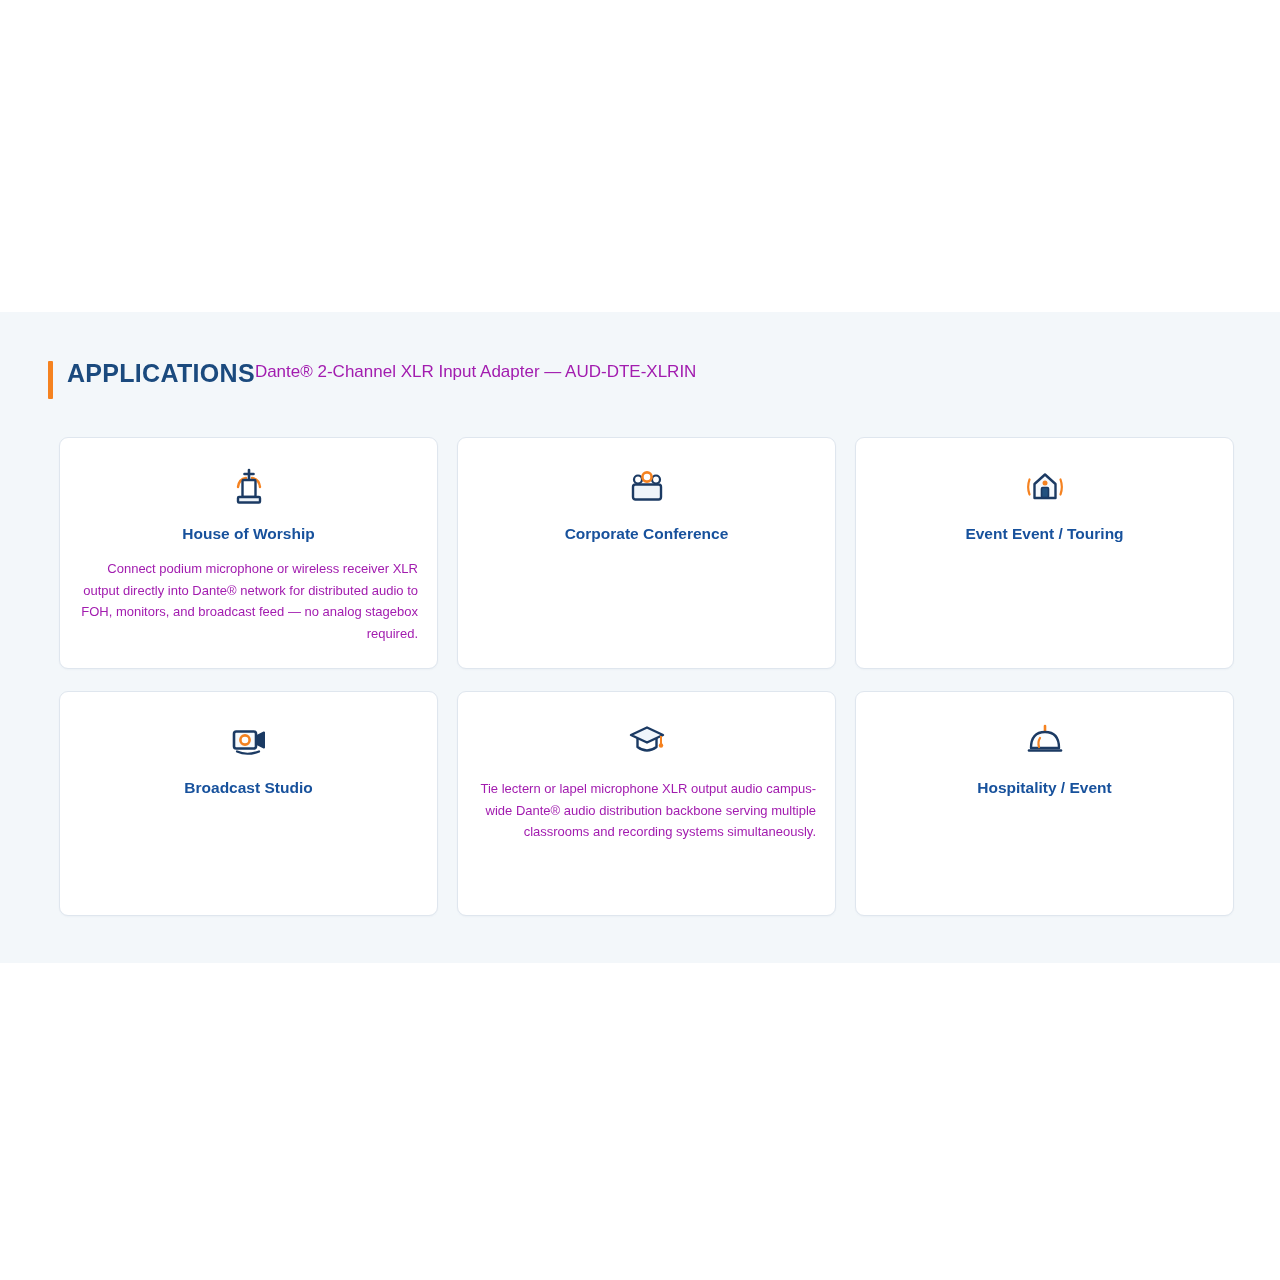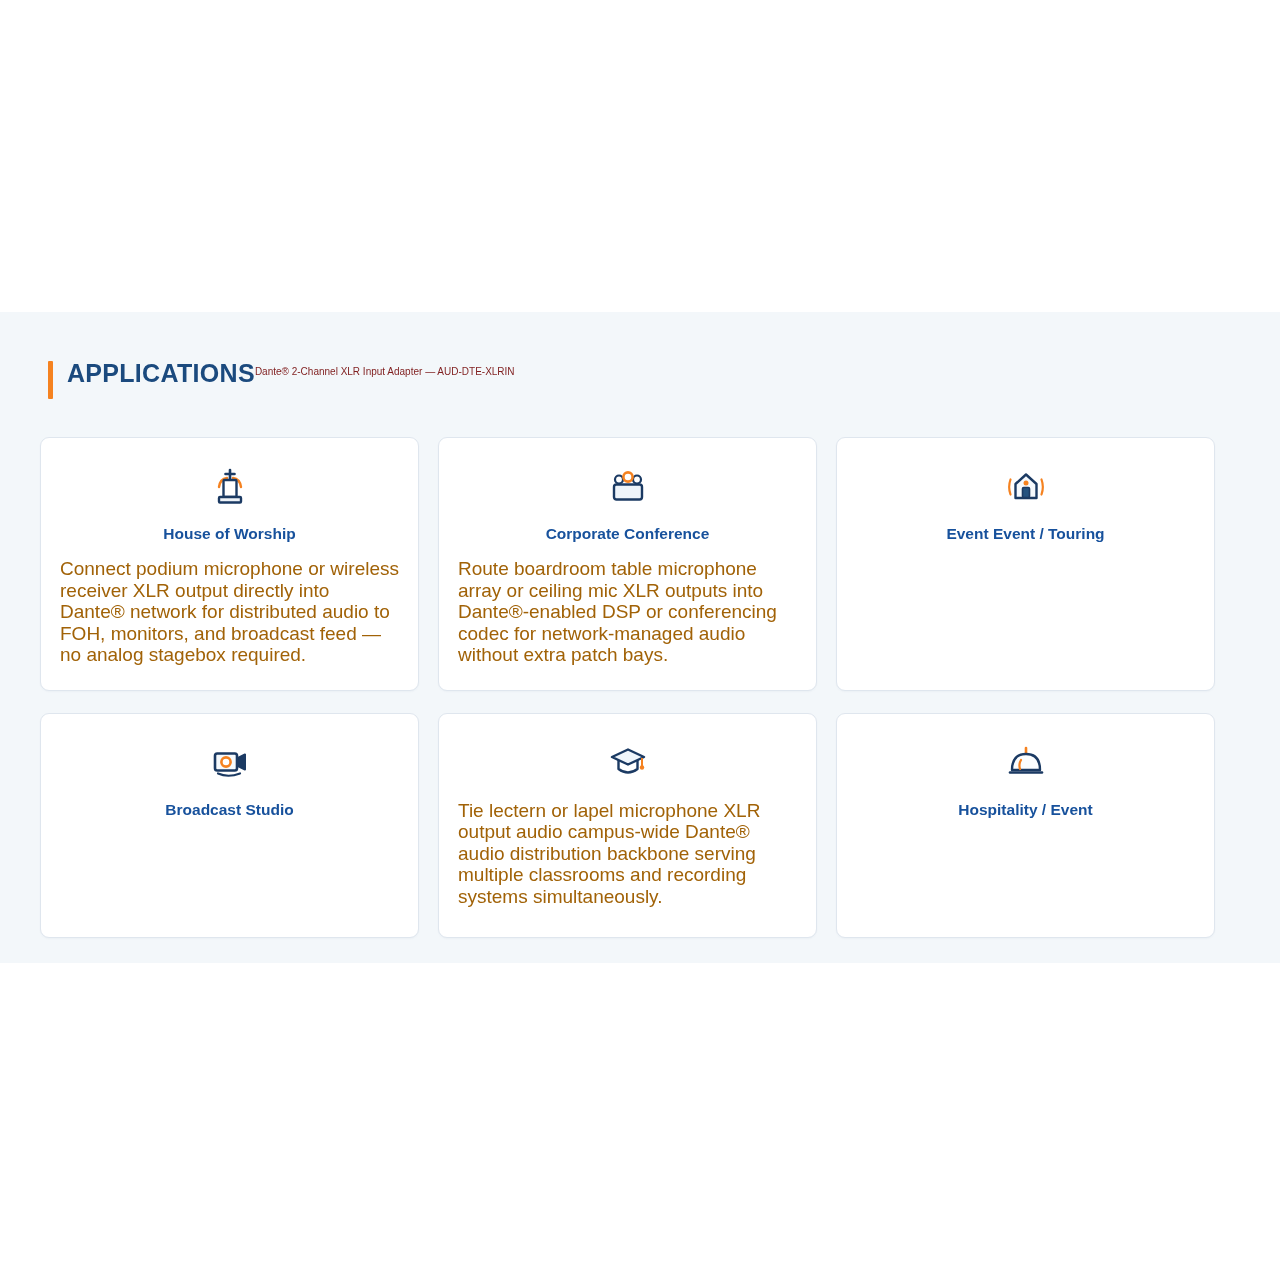--- a/index.html
+++ b/index.html
@@ -42,28 +42,28 @@
   }
   .header-text { display: flex; flex-direction: row; }
   .section-title {
     font-size: 25px;
     font-weight: bold;
     color: #1b4a7e;
     letter-spacing: 0.3px;
     line-height: 30px;
   }
   .section-subtitle {
-    font-size: 10px;
-    color: #7f1d1d;
+    font-size: 17px;
+    color: #a21caf;
     margin-top: 5px;
     line-height: 18px;
   }
   .cards-grid {
     position: absolute;
-    left: 40px;
+    left: 59px;
     top: 125px;
     width: 1177px;
     display: grid;
     grid-template-columns: repeat(3, 379px);
     grid-column-gap: 19px;
     grid-row-gap: 22px;
   }
   .app-card {
     background: #ffffff;
     border: 1px solid #dfe6ee;
@@ -81,24 +81,24 @@
   }
   .card-title {
     text-align: center;
     font-size: 15.5px;
     font-weight: bold;
     color: #17519c;
     line-height: 20px;
     margin-bottom: 14px;
   }
   .card-desc {
-    font-size: 19px;
-    color: #a16207;
+    font-size: 13px;
+    color: #a21caf;
     line-height: 21.5px;
-    text-align: left;
+    text-align: right;
   }
 </style>
 </head>
 <body>
 
 <div class="page">
   <section class="applications-section">
 
     <div class="section-header">
       <div class="accent-bar"></div>
@@ -128,21 +128,20 @@
       <div class="app-card">
         <div class="card-icon-wrap">
           <svg width="42" height="42" viewBox="0 0 42 42">
             <circle cx="12" cy="13.5" r="4" fill="#ffffff" stroke="#1b3a63" stroke-width="2.2"></circle>
             <circle cx="30" cy="13.5" r="4" fill="#ffffff" stroke="#1b3a63" stroke-width="2.2"></circle>
             <circle cx="21" cy="11" r="4.6" fill="#ffffff" stroke="#f58220" stroke-width="2.6"></circle>
             <rect x="7" y="18.5" width="28" height="15" rx="2.4" fill="#eef4fa" stroke="#1b3a63" stroke-width="2.4"></rect>
           </svg>
         </div>
         <div class="card-title">Corporate Conference</div>
-        <div class="card-desc">Route boardroom table microphone array or ceiling mic XLR outputs into Dante®-enabled DSP or conferencing codec for network-managed audio without extra patch bays.</div>
       </div>
 
       <div class="app-card">
         <div class="card-icon-wrap">
           <svg width="42" height="42" viewBox="0 0 42 42">
             <path d="M5.5 13.5 Q2.8 21 5.5 28.5" stroke="#f58220" stroke-width="2.2" fill="none" stroke-linecap="round"></path>
             <path d="M36.5 13.5 Q39.2 21 36.5 28.5" stroke="#f58220" stroke-width="2.2" fill="none" stroke-linecap="round"></path>
             <path d="M10.5 32 L10.5 18 L21 8.5 L31.5 18 L31.5 32 Z" fill="#f5f9fd" stroke="#1b3a63" stroke-width="2.4" stroke-linejoin="round"></path>
             <circle cx="21" cy="17" r="2.5" fill="#f58220"></circle>
             <rect x="17.5" y="21.5" width="7" height="10" rx="1.2" fill="#24527f" stroke="#1b3a63" stroke-width="1.6"></rect>

